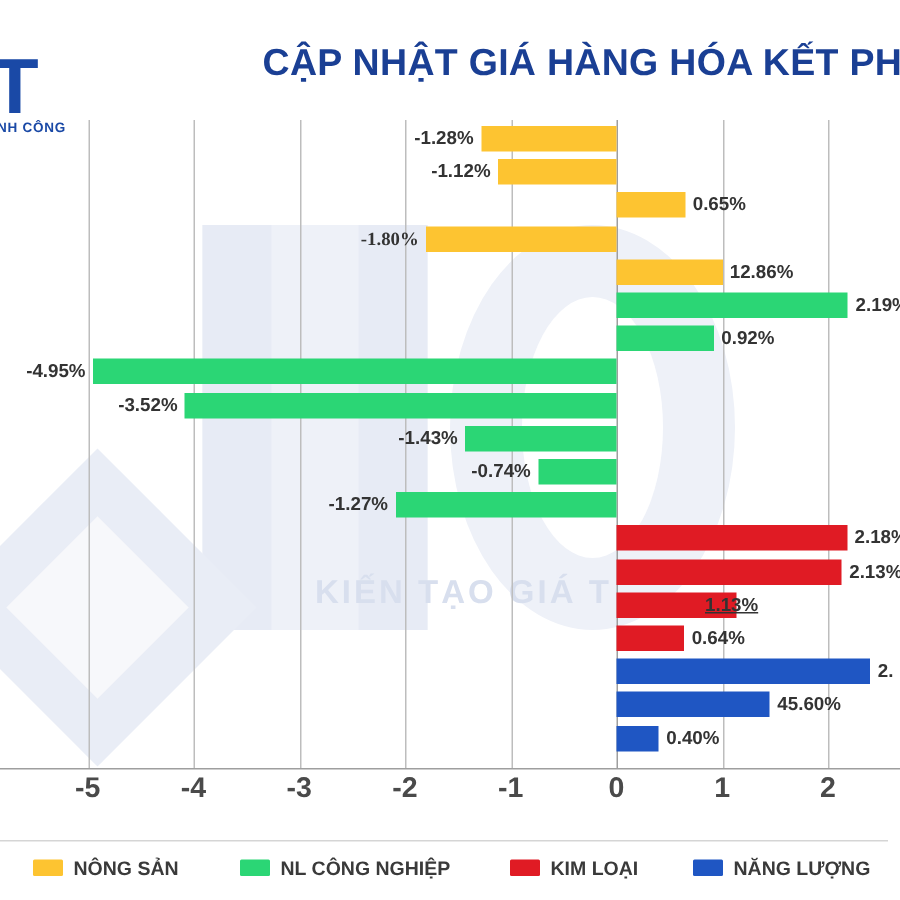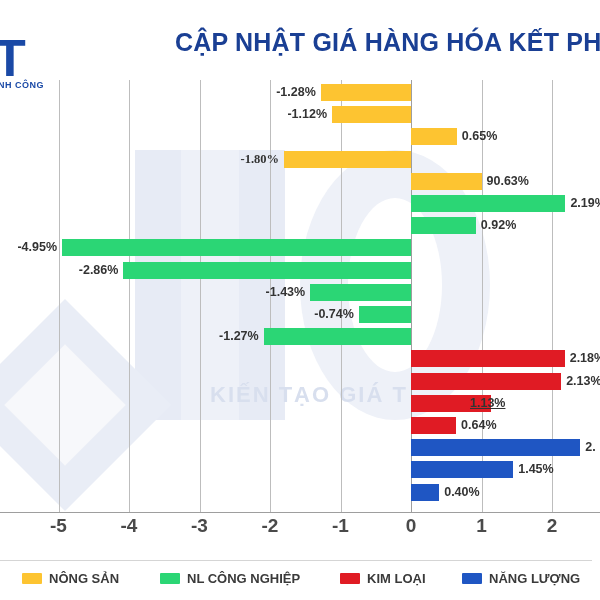--- a/index.html
+++ b/index.html
@@ -127,47 +127,47 @@
       <div class="gridline" style="left: 552px;"></div>
       <div class="bar" title="NÔNG SẢN -1.28%" style="left: 320.76px; top: 4px; width: 90.24px; background: rgb(253, 196, 49);"></div>
       <div class="bar-label" style="top: 4px; left: auto; right: 284.24px;">-1.28%</div>
       <div class="bar" title="NÔNG SẢN -1.12%" style="left: 332.04px; top: 26.2px; width: 78.96px; background: rgb(253, 196, 49);"></div>
       <div class="bar-label" style="top: 26.2px; left: auto; right: 272.96px;">-1.12%</div>
       <div class="bar" title="NÔNG SẢN 0.65%" style="left: 411px; top: 48.4px; width: 45.825px; background: rgb(253, 196, 49);"></div>
       <div class="bar-label" style="top: 48.4px; left: 461.825px;">0.65%</div>
       <div class="bar" title="NÔNG SẢN -1.80%" style="left: 284.1px; top: 70.6px; width: 126.9px; background: rgb(253, 196, 49);"></div>
       <div class="bar-label" style="top: 70.6px; left: auto; right: 320.9px; font-family: Liberation Serif, serif;">-1.80%</div>
       <div class="bar" title="NÔNG SẢN 1.00%" style="left: 411px; top: 92.8px; width: 70.5px; background: rgb(253, 196, 49);"></div>
-      <div class="bar-label" style="top: 92.8px; left: 486.5px;">90.63%</div>
+      <div class="bar-label" style="top: 92.8px; left: 486.5px;">12.86%</div>
       <div class="bar" title="NL CÔNG NGHIỆP 2.19%" style="left: 411px; top: 115px; width: 154.395px; background: rgb(43, 214, 117);"></div>
       <div class="bar-label" style="top: 115px; left: 570.395px;">2.19%</div>
       <div class="bar" title="NL CÔNG NGHIỆP 0.92%" style="left: 411px; top: 137.2px; width: 64.86px; background: rgb(43, 214, 117);"></div>
       <div class="bar-label" style="top: 137.2px; left: 480.86px;">0.92%</div>
       <div class="bar" title="NL CÔNG NGHIỆP -4.95%" style="left: 62.025px; top: 159.4px; width: 348.975px; background: rgb(43, 214, 117);"></div>
       <div class="bar-label" style="top: 159.4px; left: auto; right: 542.975px;">-4.95%</div>
       <div class="bar" title="NL CÔNG NGHIỆP -4.08%" style="left: 123.36px; top: 181.6px; width: 287.64px; background: rgb(43, 214, 117);"></div>
-      <div class="bar-label" style="top: 181.6px; left: auto; right: 481.64px;">-2.86%</div>
+      <div class="bar-label" style="top: 181.6px; left: auto; right: 481.64px;">-3.52%</div>
       <div class="bar" title="NL CÔNG NGHIỆP -1.43%" style="left: 310.185px; top: 203.8px; width: 100.815px; background: rgb(43, 214, 117);"></div>
       <div class="bar-label" style="top: 203.8px; left: auto; right: 294.815px;">-1.43%</div>
       <div class="bar" title="NL CÔNG NGHIỆP -0.74%" style="left: 358.83px; top: 226px; width: 52.17px; background: rgb(43, 214, 117);"></div>
       <div class="bar-label" style="top: 226px; left: auto; right: 246.17px;">-0.74%</div>
       <div class="bar" title="NL CÔNG NGHIỆP -2.09%" style="left: 263.655px; top: 248.2px; width: 147.345px; background: rgb(43, 214, 117);"></div>
       <div class="bar-label" style="top: 248.2px; left: auto; right: 341.345px;">-1.27%</div>
       <div class="bar" title="KIM LOẠI 2.18%" style="left: 411px; top: 270.4px; width: 153.69px; background: rgb(224, 27, 36);"></div>
       <div class="bar-label" style="top: 270.4px; left: 569.69px;">2.18%</div>
       <div class="bar" title="KIM LOẠI 2.13%" style="left: 411px; top: 292.6px; width: 150.165px; background: rgb(224, 27, 36);"></div>
       <div class="bar-label" style="top: 292.6px; left: 566.165px;">2.13%</div>
       <div class="bar" title="KIM LOẠI 1.13%" style="left: 411px; top: 314.8px; width: 79.665px; background: rgb(224, 27, 36);"></div>
       <div class="bar-label" style="top: 314.8px; left: 470px; text-decoration: underline;">1.13%</div>
       <div class="bar" title="KIM LOẠI 0.64%" style="left: 411px; top: 337px; width: 45.12px; background: rgb(224, 27, 36);"></div>
       <div class="bar-label" style="top: 337px; left: 461.12px;">0.64%</div>
       <div class="bar" title="NĂNG LƯỢNG 2." style="left: 411px; top: 359.2px; width: 169.2px; background: rgb(31, 86, 195);"></div>
       <div class="bar-label" style="top: 359.2px; left: 585.2px;">2.</div>
       <div class="bar" title="NĂNG LƯỢNG 1.45%" style="left: 411px; top: 381.4px; width: 102.225px; background: rgb(31, 86, 195);"></div>
-      <div class="bar-label" style="top: 381.4px; left: 518.225px;">1.45%</div>
+      <div class="bar-label" style="top: 381.4px; left: 518.225px;">45.60%</div>
       <div class="bar" title="NĂNG LƯỢNG 0.40%" style="left: 411px; top: 403.6px; width: 28.2px; background: rgb(31, 86, 195);"></div>
       <div class="bar-label" style="top: 403.6px; left: 444.2px;">0.40%</div>
     </div>
 
   <div id="xticks">
       <div class="xtick" style="left: 58.5px;">-5</div>
       <div class="xtick" style="left: 129px;">-4</div>
       <div class="xtick" style="left: 199.5px;">-3</div>
       <div class="xtick" style="left: 270px;">-2</div>
       <div class="xtick" style="left: 340.5px;">-1</div>

